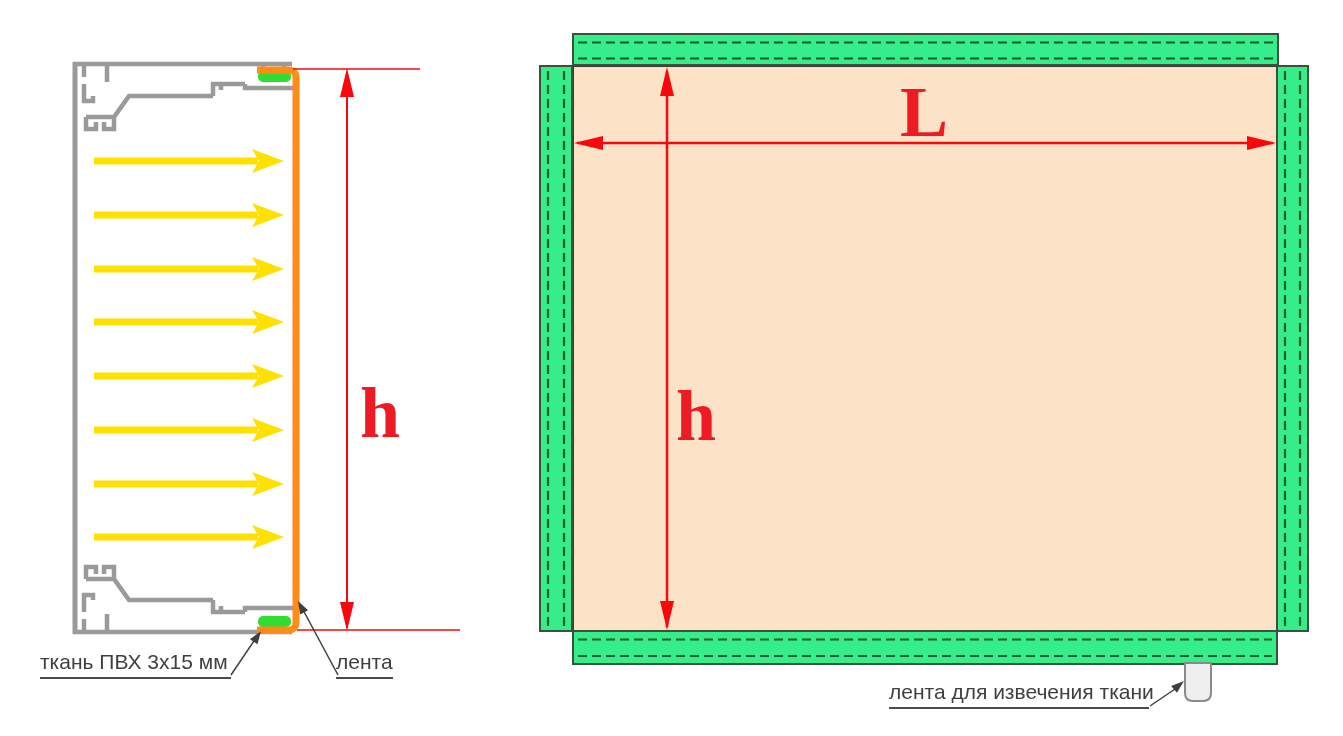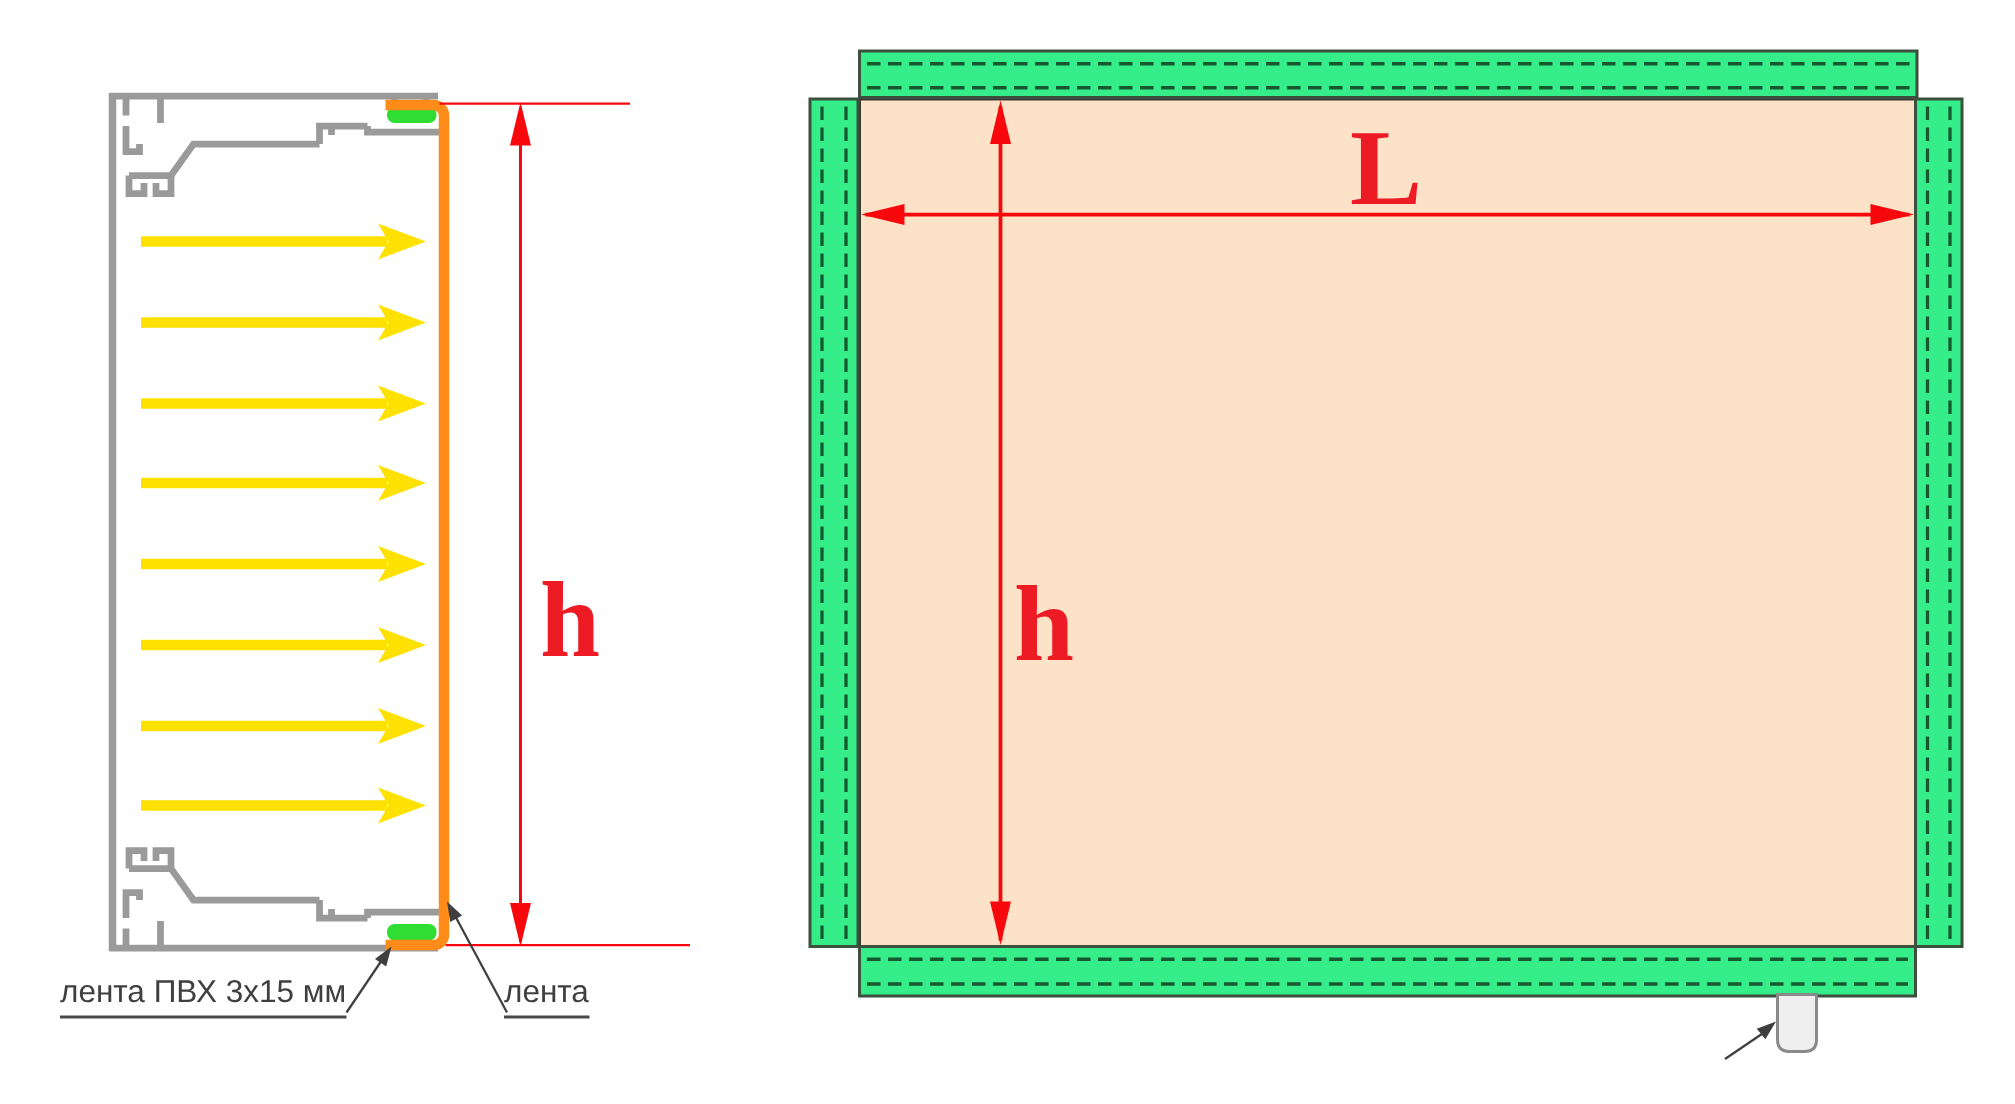--- a/index.html
+++ b/index.html
@@ -114,23 +114,24 @@
         <use href="#dimhead" transform="translate(667,630) rotate(180)" fill="#f6080d"></use>
       </g>
 
       <g>
         <path d="M 1150,706 L 1178,687" stroke="#3f3f3f" stroke-width="1.5" fill="none"></path>
         <use href="#leadhead" transform="translate(1184,681) rotate(50)" fill="#3f3f3f"></use>
       </g>
     </g>
   </svg>
 
-  <div class="callout" style="left:40px;top:650px;width:191px;">лента ПВХ 3x15 мм</div>
+  <div class="callout" style="left:40px;top:650px;width:191px;">ткань ПВХ 3x15 мм</div>
 
   <div class="callout" style="left:336px;top:650px;width:57px;">лента</div>
 
+  <div class="callout" style="left:889px;top:680px;width:260px;">лента для извечения ткани</div>
 
   <div class="dim-letter" style="left:360px;top:377px;">h</div>
 
   <div class="dim-letter" style="left:676px;top:380px;">h</div>
 
   <div class="dim-letter" style="left:900px;top:76px;">L</div>
 </div>
 
 </body></html>

